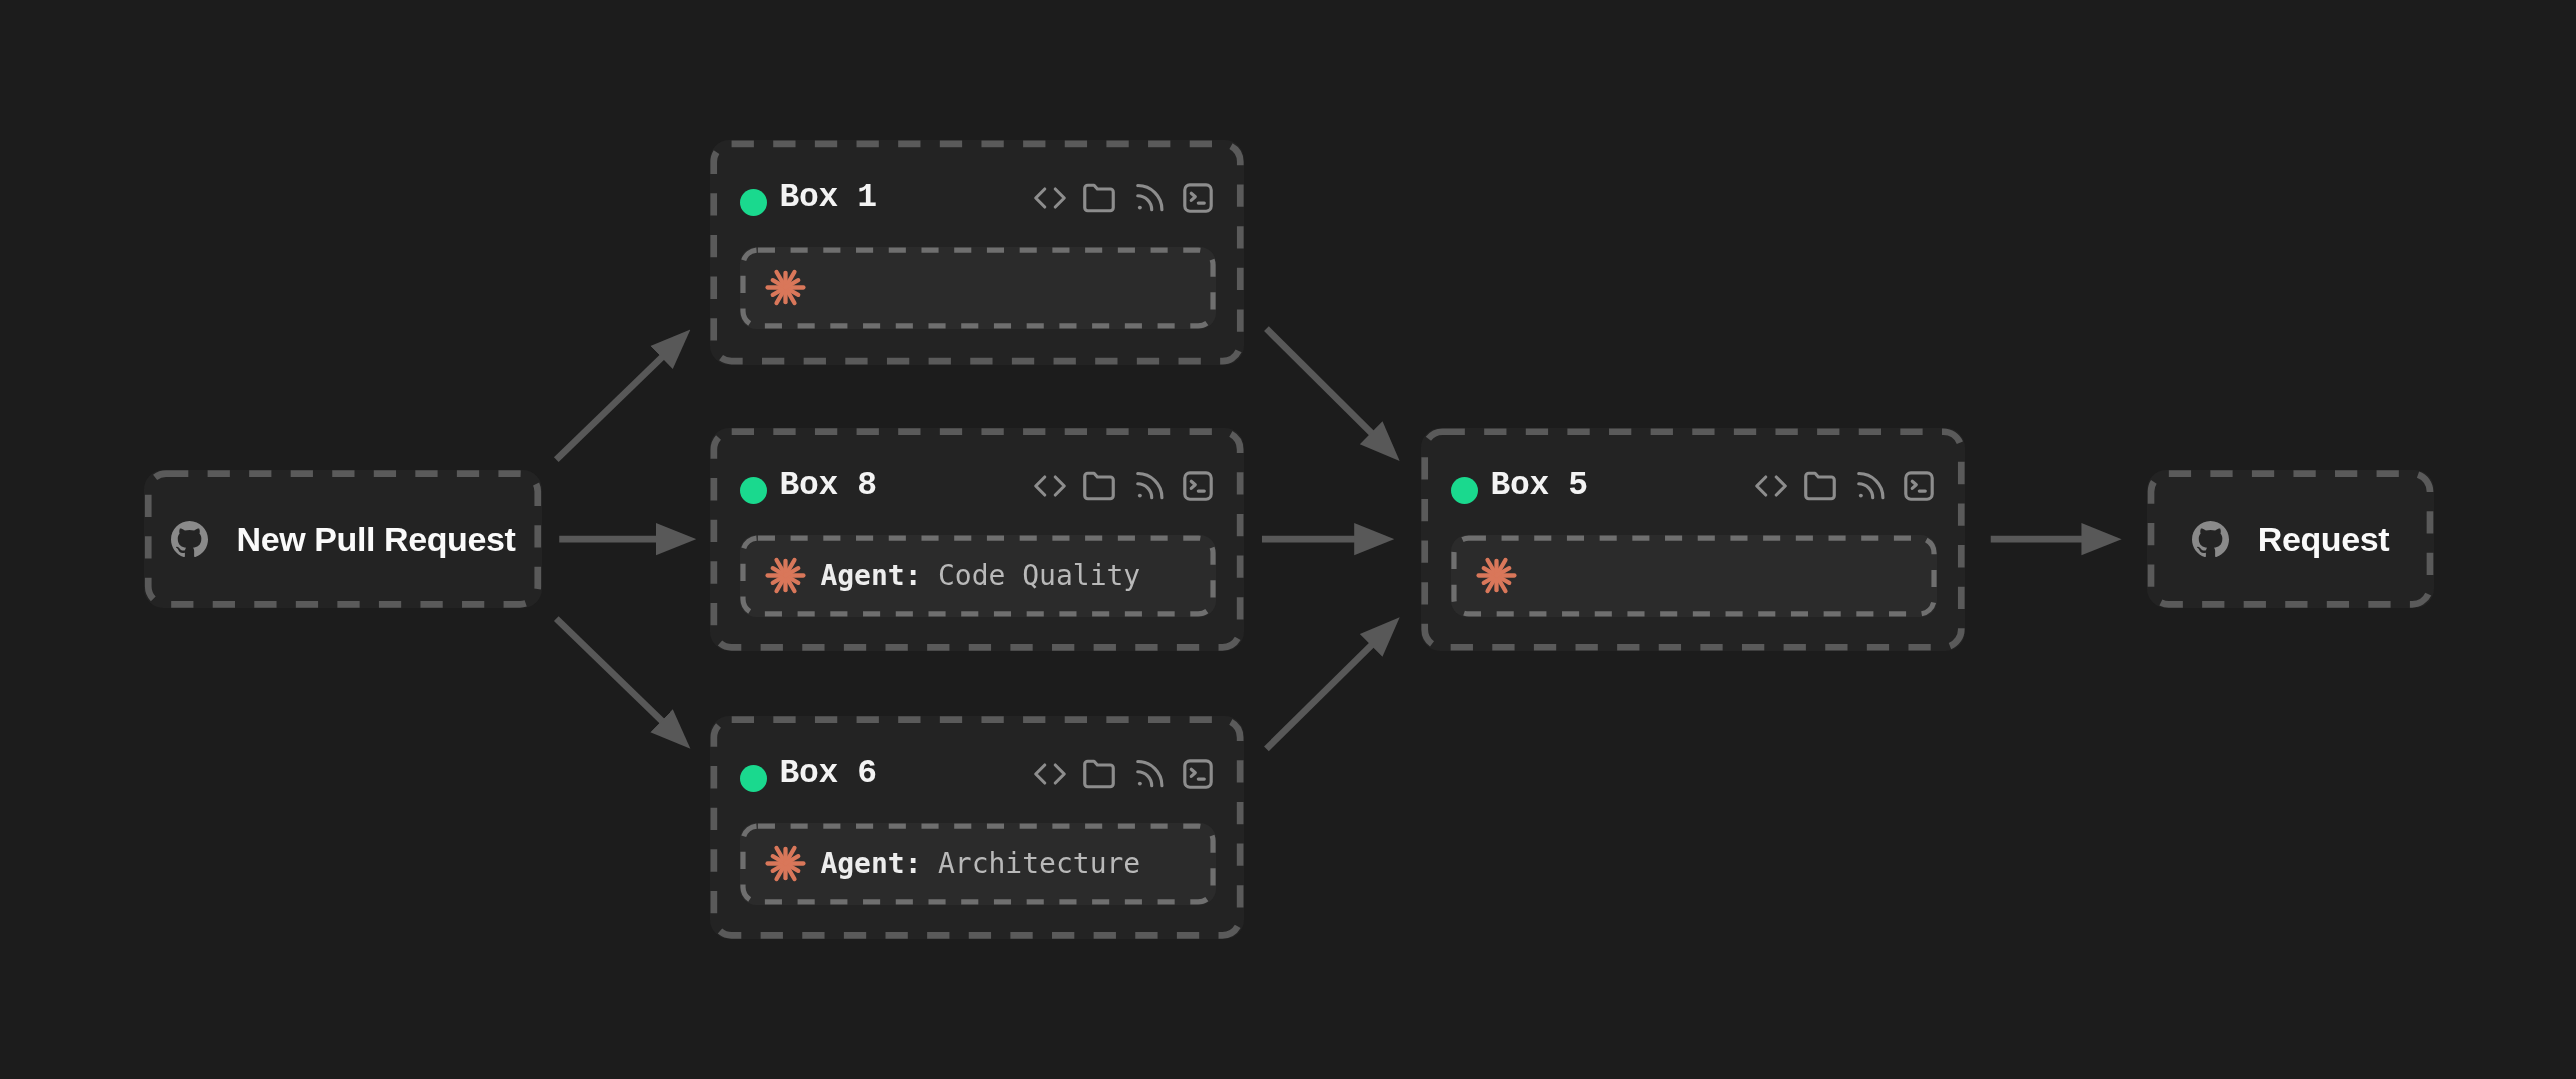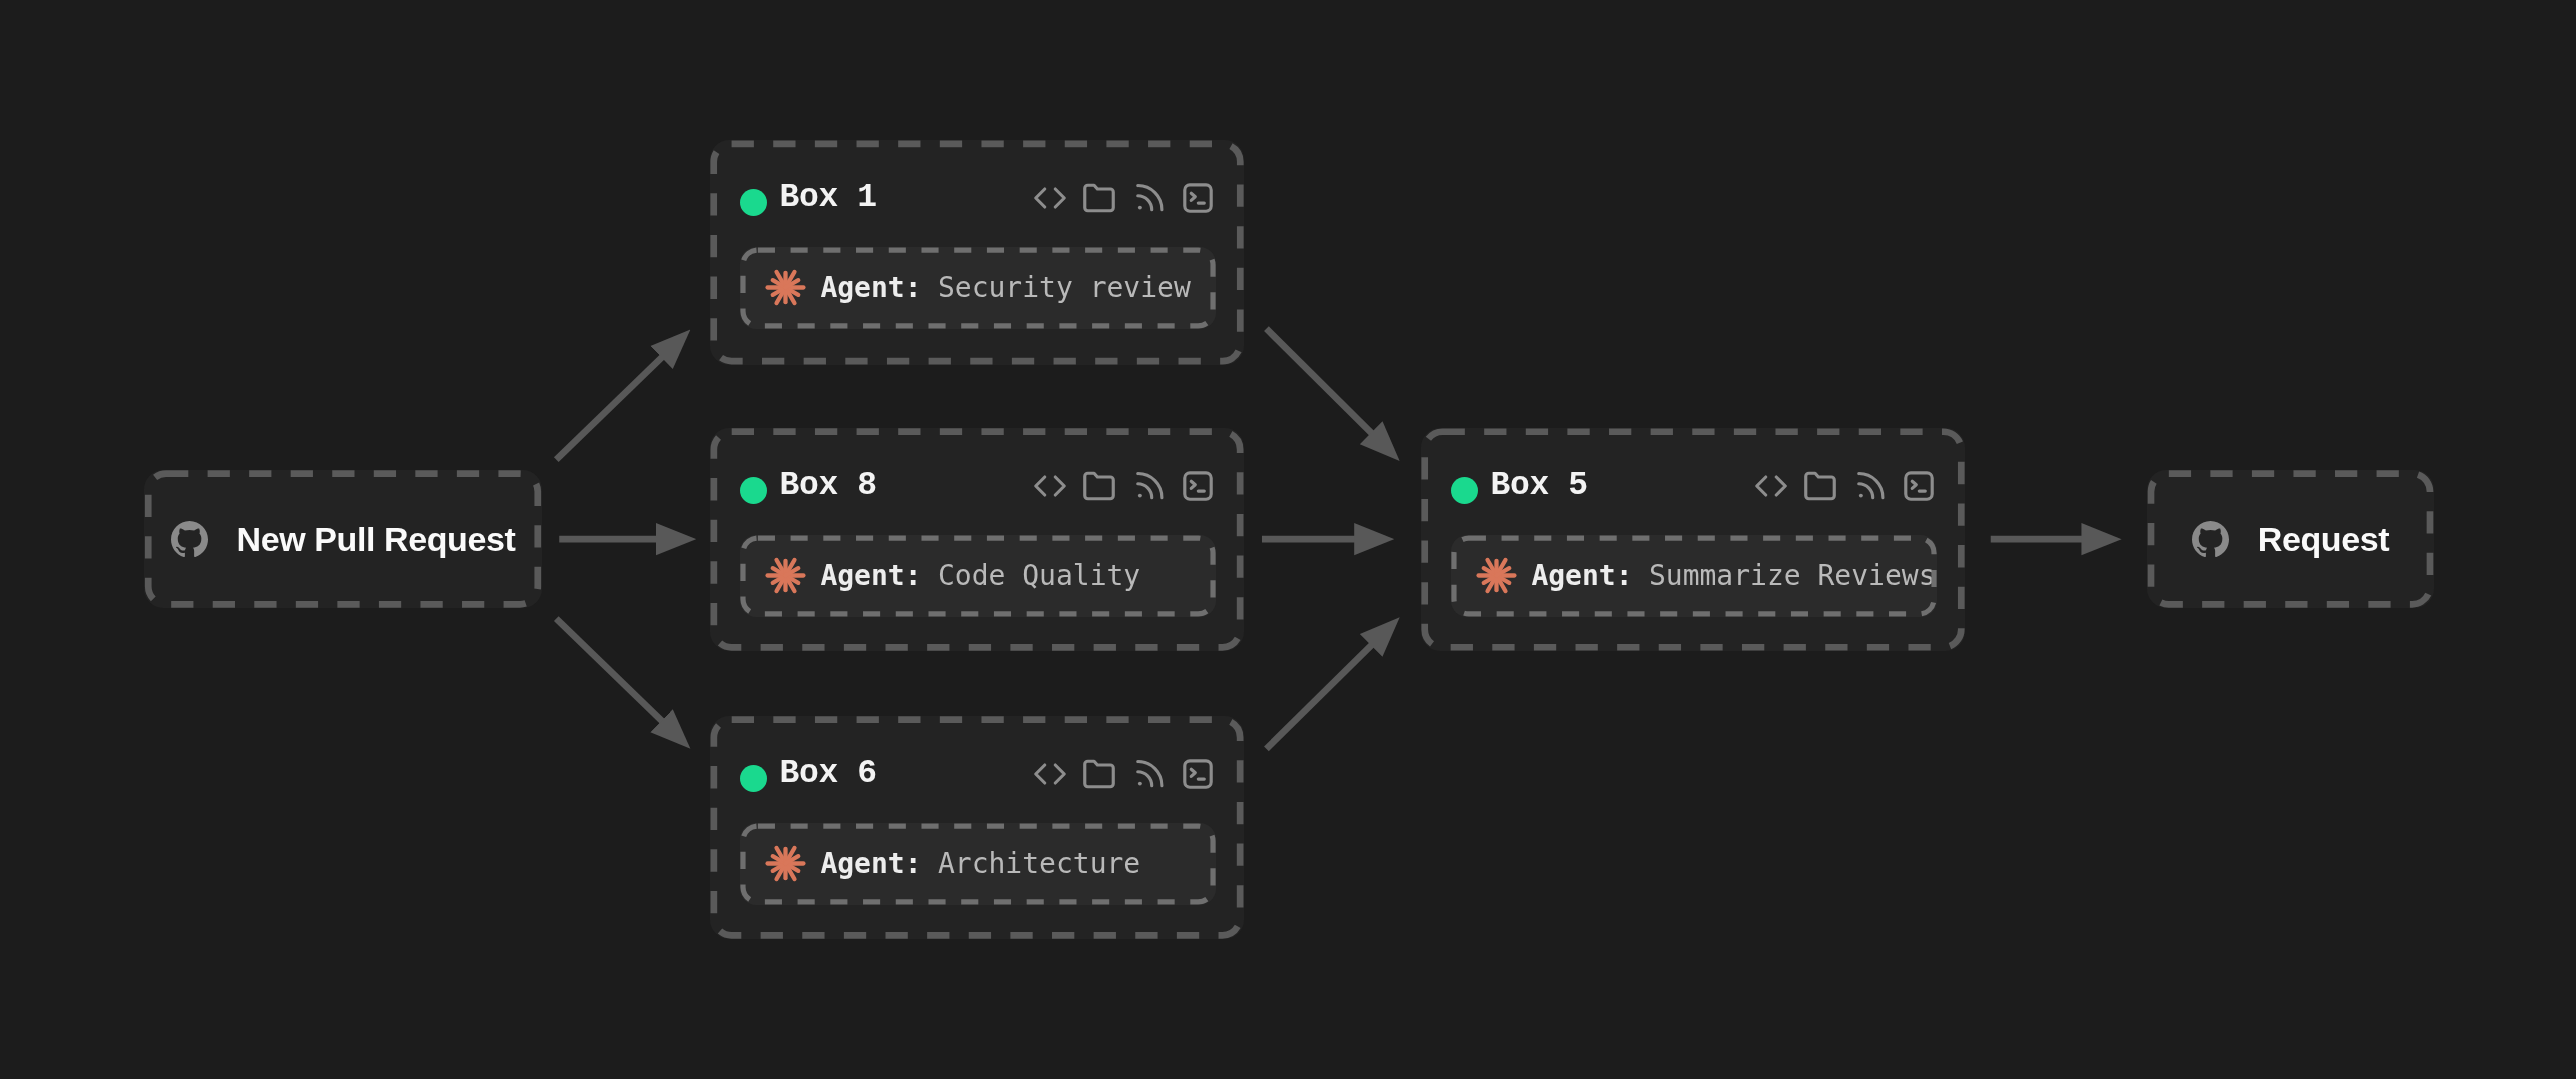--- a/index.html
+++ b/index.html
@@ -166,21 +166,20 @@
           <line x1="0" y1="0" x2="0" y2="8.2"></line>
           <line x1="0" y1="0" x2="-5" y2="8.66"></line>
           <line x1="0" y1="0" x2="-7.1" y2="4.1"></line>
           <line x1="0" y1="0" x2="-10" y2="0"></line>
           <line x1="0" y1="0" x2="-7.1" y2="-4.1"></line>
           <line x1="0" y1="0" x2="-5" y2="-8.66"></line>
           <line x1="0" y1="0" x2="0" y2="-8.2"></line>
           <line x1="0" y1="0" x2="5" y2="-8.66"></line>
           <line x1="0" y1="0" x2="7.1" y2="-4.1"></line>
       </svg>
-      <span class="agent-text"><span class="agent-label">Agent:</span><span class="agent-value">Security review</span></span>
     </div>
   </div>
 
   <div class="flow-box" id="box-2">
     <svg class="frame" viewBox="0 0 718 300" width="534" height="223">
         <rect rx="24"></rect>
       </svg>
     <div class="box-header">
       <span class="status-dot"></span>
       <span class="box-title">Box 8</span>
@@ -313,21 +312,20 @@
           <line x1="0" y1="0" x2="0" y2="8.2"></line>
           <line x1="0" y1="0" x2="-5" y2="8.66"></line>
           <line x1="0" y1="0" x2="-7.1" y2="4.1"></line>
           <line x1="0" y1="0" x2="-10" y2="0"></line>
           <line x1="0" y1="0" x2="-7.1" y2="-4.1"></line>
           <line x1="0" y1="0" x2="-5" y2="-8.66"></line>
           <line x1="0" y1="0" x2="0" y2="-8.2"></line>
           <line x1="0" y1="0" x2="5" y2="-8.66"></line>
           <line x1="0" y1="0" x2="7.1" y2="-4.1"></line>
       </svg>
-      <span class="agent-text"><span class="agent-label">Agent:</span><span class="agent-value">Summarize Reviews</span></span>
     </div>
   </div>
 
   <div class="endpoint" id="node-comment">
     <svg class="frame" viewBox="0 0 386 186" width="287" height="138">
         <rect rx="24"></rect>
       </svg>
     <svg width="37" height="37" viewBox="0 0 16 16">
       <path fill="#8a8a8a" fill-rule="evenodd" d="M8 0C3.58 0 0 3.58 0 8c0 3.54 2.29 6.53 5.47 7.59.4.07.55-.17.55-.38 0-.19-.01-.82-.01-1.49-2.01.37-2.53-.49-2.69-.94-.09-.23-.48-.94-.82-1.13-.28-.15-.68-.52-.01-.53.63-.01 1.08.58 1.23.82.72 1.21 1.87.87 2.33.66.07-.52.28-.87.51-1.07-1.78-.2-3.64-.89-3.64-3.95 0-.87.31-1.59.82-2.15-.08-.2-.36-1.02.08-2.12 0 0 .67-.21 2.2.82.64-.18 1.32-.27 2-.27s1.36.09 2 .27c1.53-1.04 2.2-.82 2.2-.82.44 1.1.16 1.92.08 2.12.51.56.82 1.27.82 2.15 0 3.07-1.87 3.75-3.65 3.95.29.25.54.73.54 1.48 0 1.07-.01 1.93-.01 2.2 0 .21.15.46.55.38A8.01 8.01 0 0 0 16 8c0-4.42-3.58-8-8-8z"></path>
     </svg>

